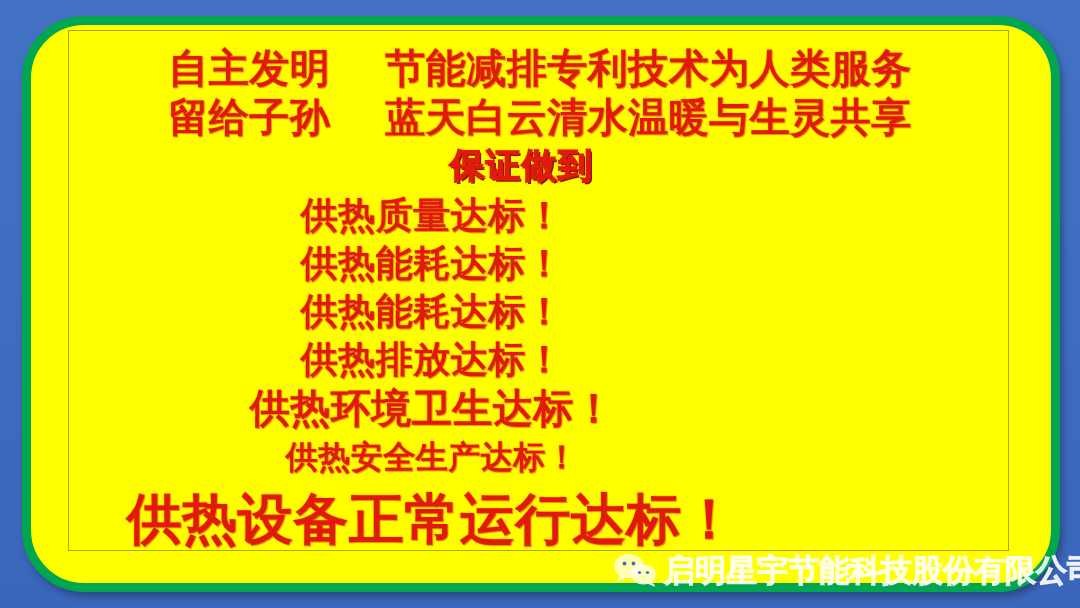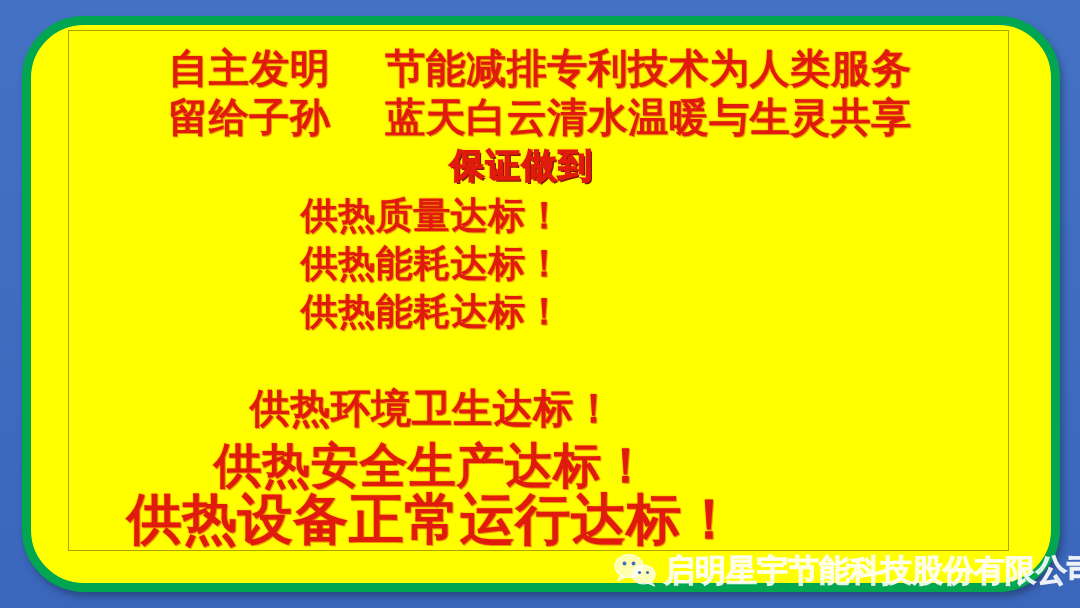--- a/index.html
+++ b/index.html
@@ -69,21 +69,21 @@
 
   .item{
     position:absolute;left:0;width:864px;
     line-height:1;
   }
   #it0{top:197px;font-size:37px;}
   #it1{top:245px;font-size:37px;}
   #it2{top:293px;font-size:37px;}
   #it3{top:341px;font-size:37px;}
   #it4{top:388px;font-size:40px;}
-  #it5{top:441px;font-size:48px;}
+  #it5{top:441px;font-size:32px;}
   #it6{top:492px;font-size:55px;}
 
   
   #watermark{
     position:absolute;
     left:614px;top:549px;
     height:42px;
     display:flex;align-items:center;
     pointer-events:none;
   }
@@ -115,20 +115,21 @@
   <div class="hdr-line red" id="hdr2">留给子孙　 蓝天白云清水温暖与生灵共享</div>
 
   <div id="guarantee">保证做到</div>
 
   <div class="item red" id="it0">供热质量达标！</div>
 
   <div class="item red" id="it1">供热能耗达标！</div>
 
   <div class="item red" id="it2">供热能耗达标！</div>
 
+  <div class="item red" id="it3">供热排放达标！</div>
 
   <div class="item red" id="it4">供热环境卫生达标！</div>
 
   <div class="item red" id="it5">供热安全生产达标！</div>
 
   <div class="item red" id="it6">供热设备正常运行达标！</div>
 
 </div>
 
 <div id="watermark">

